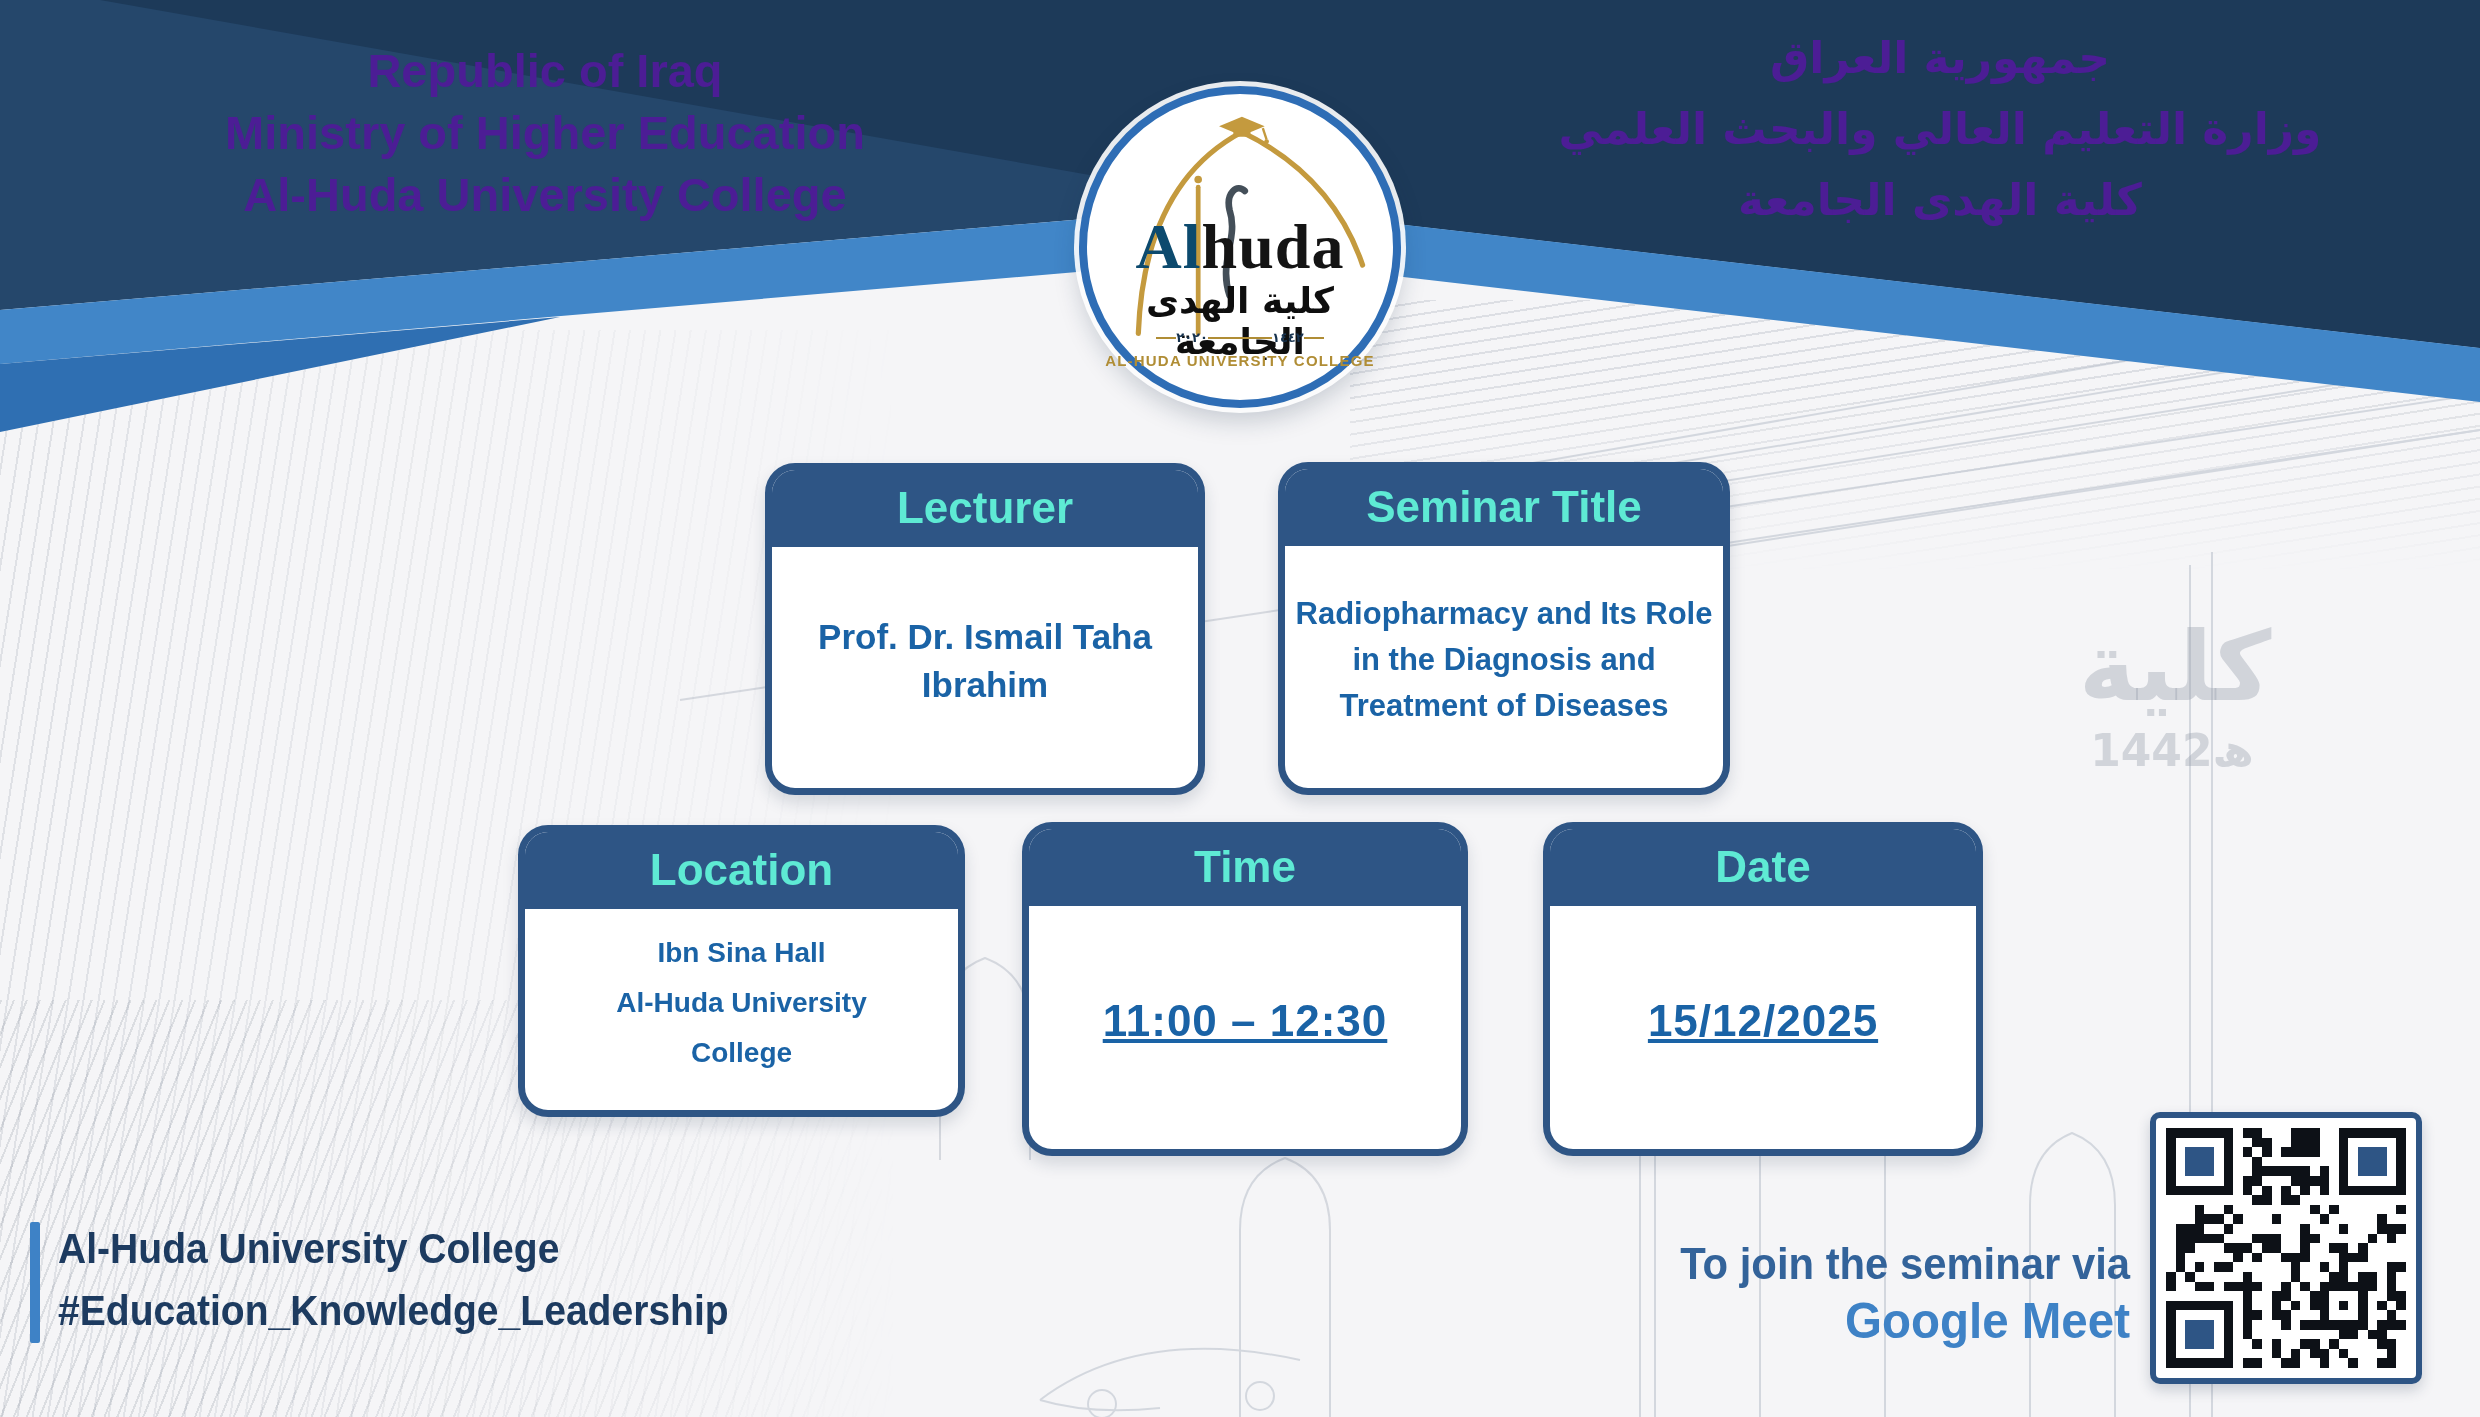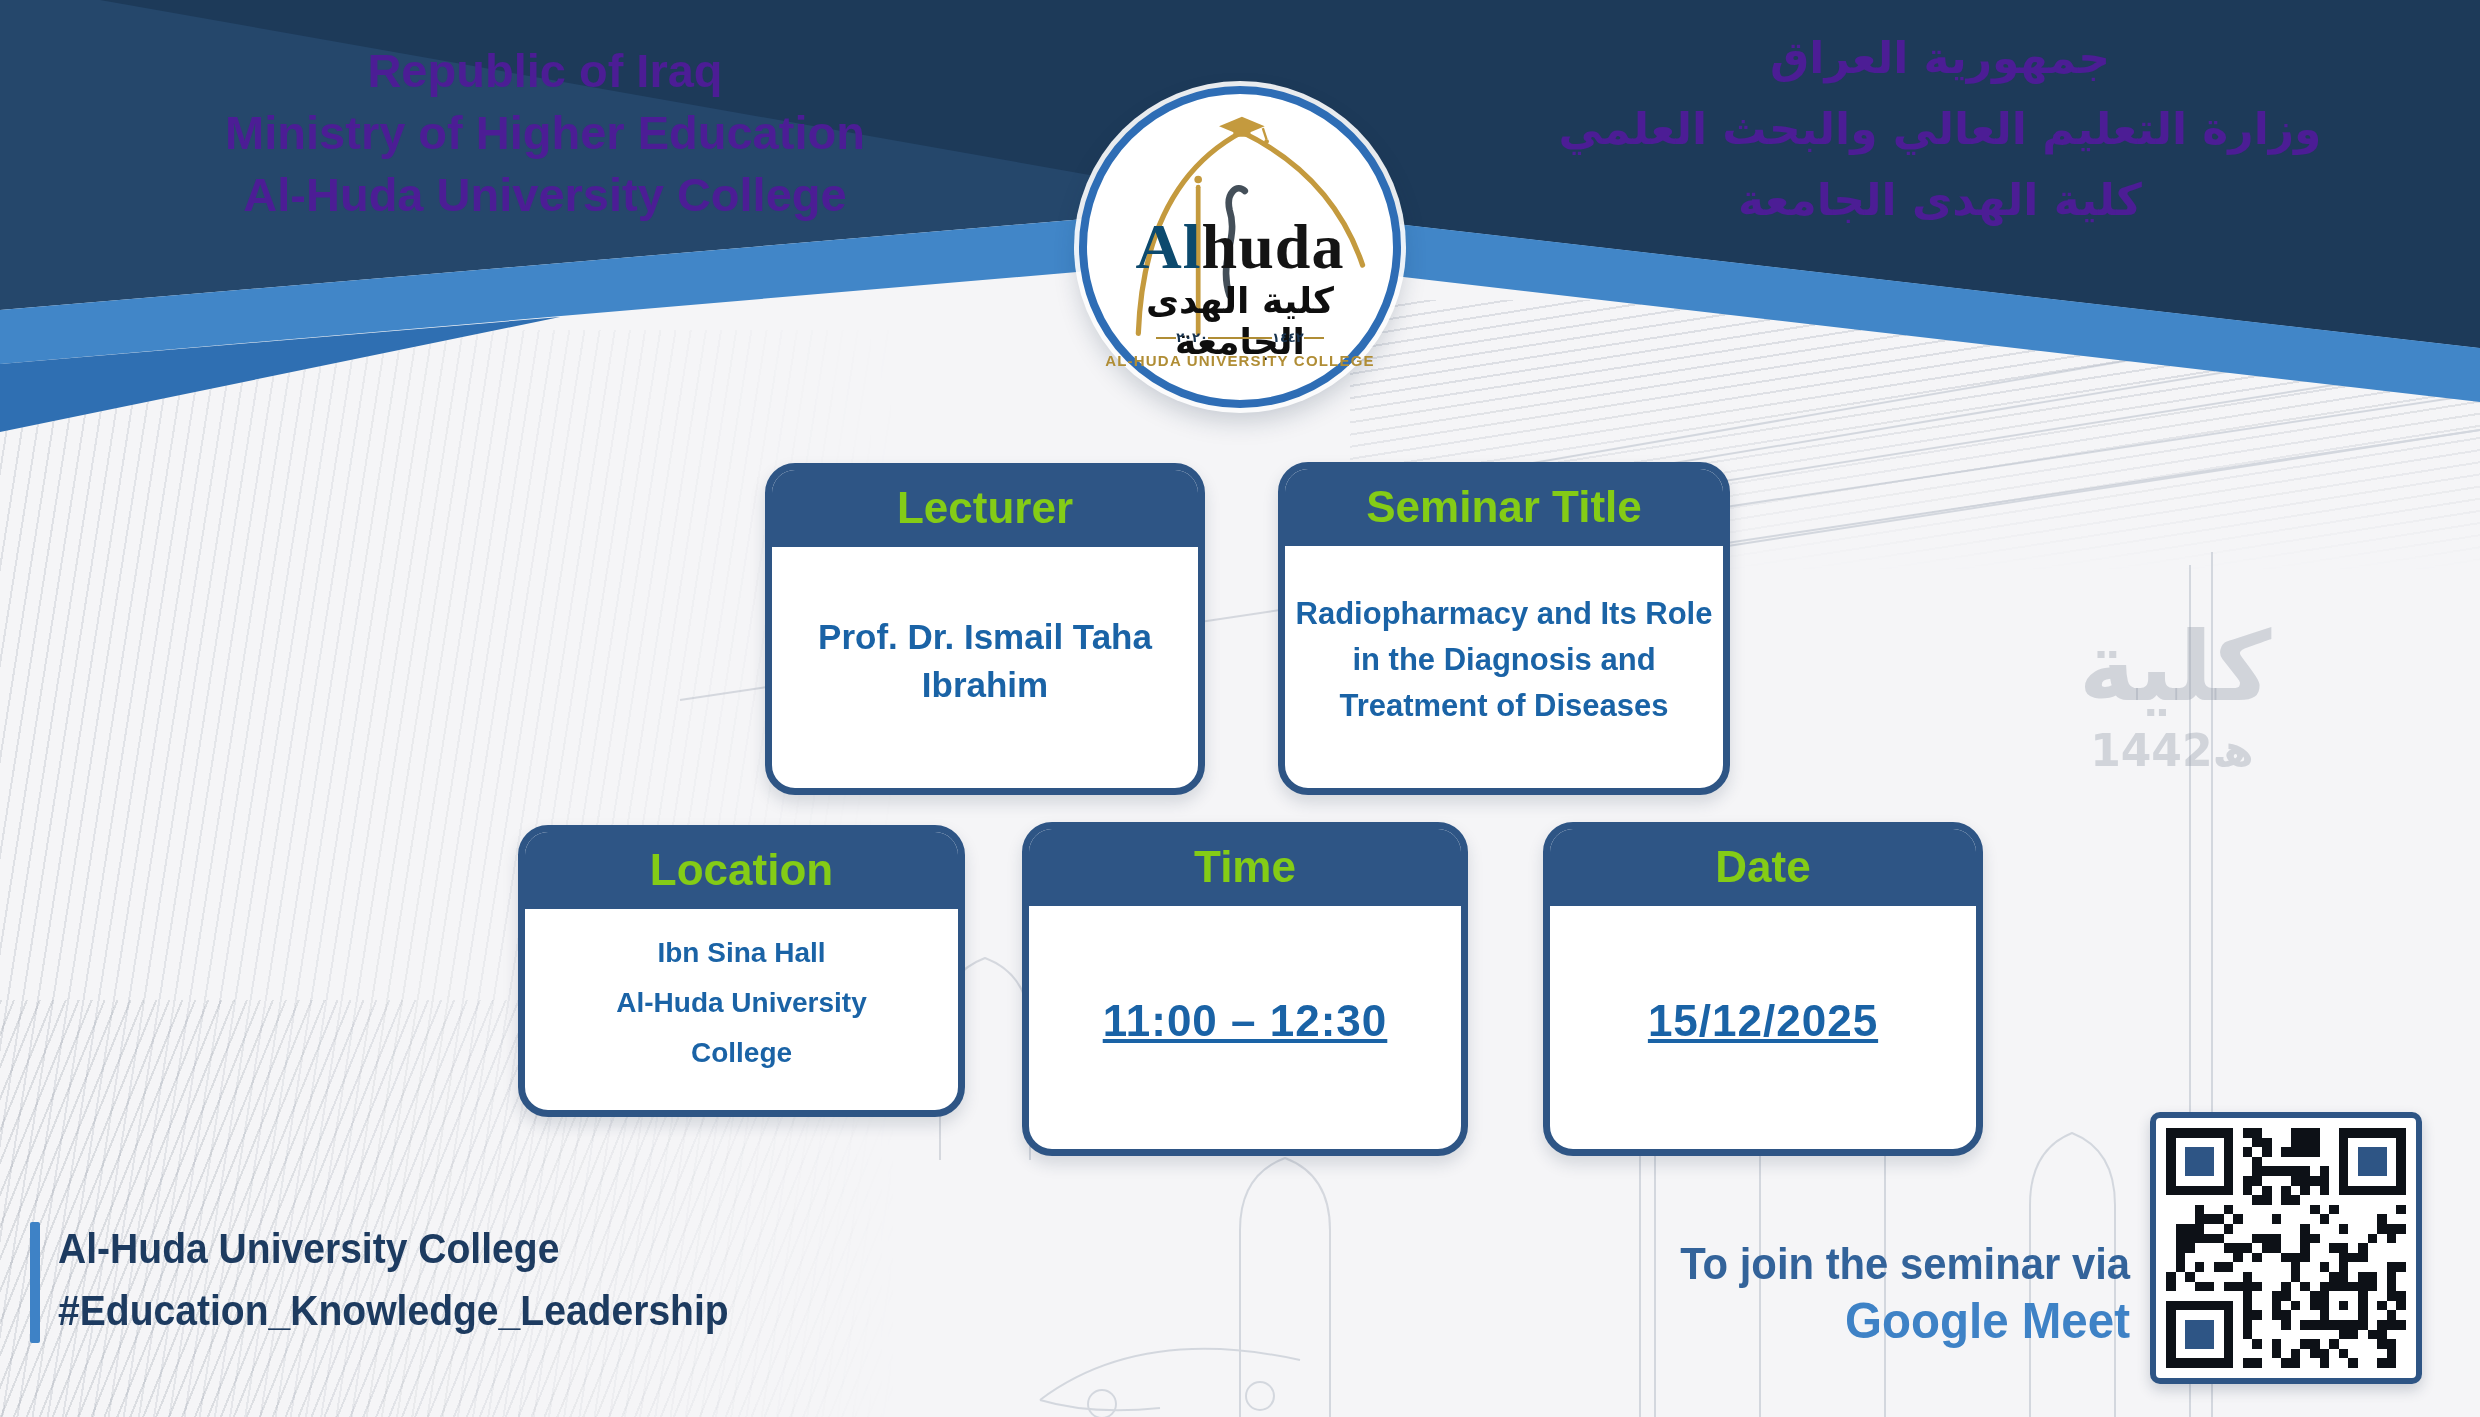--- a/index.html
+++ b/index.html
@@ -56,21 +56,21 @@
   .logo-years .rule{height:2px;background:#b08d35;width:20px;}
   .logo-years .rule.long{width:64px;}
   .logo-caption{position:absolute;left:0;top:258px;width:100%;text-align:center;
     font-size:15px;font-weight:bold;color:#b08d35;letter-spacing:1.2px;}
 
   
   .card{position:absolute;background:#fff;border:7px solid var(--card-navy);border-radius:30px;
     box-sizing:border-box;overflow:hidden;display:flex;flex-direction:column;
     box-shadow:0 8px 16px rgba(25,45,75,.15);}
   .card-head{height:78px;background:var(--card-navy);margin:-1px -1px 0 -1px;flex:0 0 auto;
-    display:flex;align-items:center;justify-content:center;color:#84cc16;font-weight:bold;font-size:44px;}
+    display:flex;align-items:center;justify-content:center;color:#5eead4;font-weight:bold;font-size:44px;}
   .card-body{flex:1;display:flex;flex-direction:column;align-items:center;justify-content:center;
     padding:0 10px 14px 10px;color:var(--card-text-blue);font-weight:bold;text-align:center;}
   .card-body span{display:block;}
   .body-lecturer{font-size:35px;line-height:48px;}
   .body-seminar{font-size:31px;line-height:46px;}
   .body-location{font-size:28px;line-height:50px;}
   .body-big{font-size:44px;letter-spacing:1px;text-decoration:underline;}
 
   
   .accent-bar{position:absolute;left:30px;top:1222px;width:10px;height:121px;background:var(--accent-bar);border-radius:2px;}

